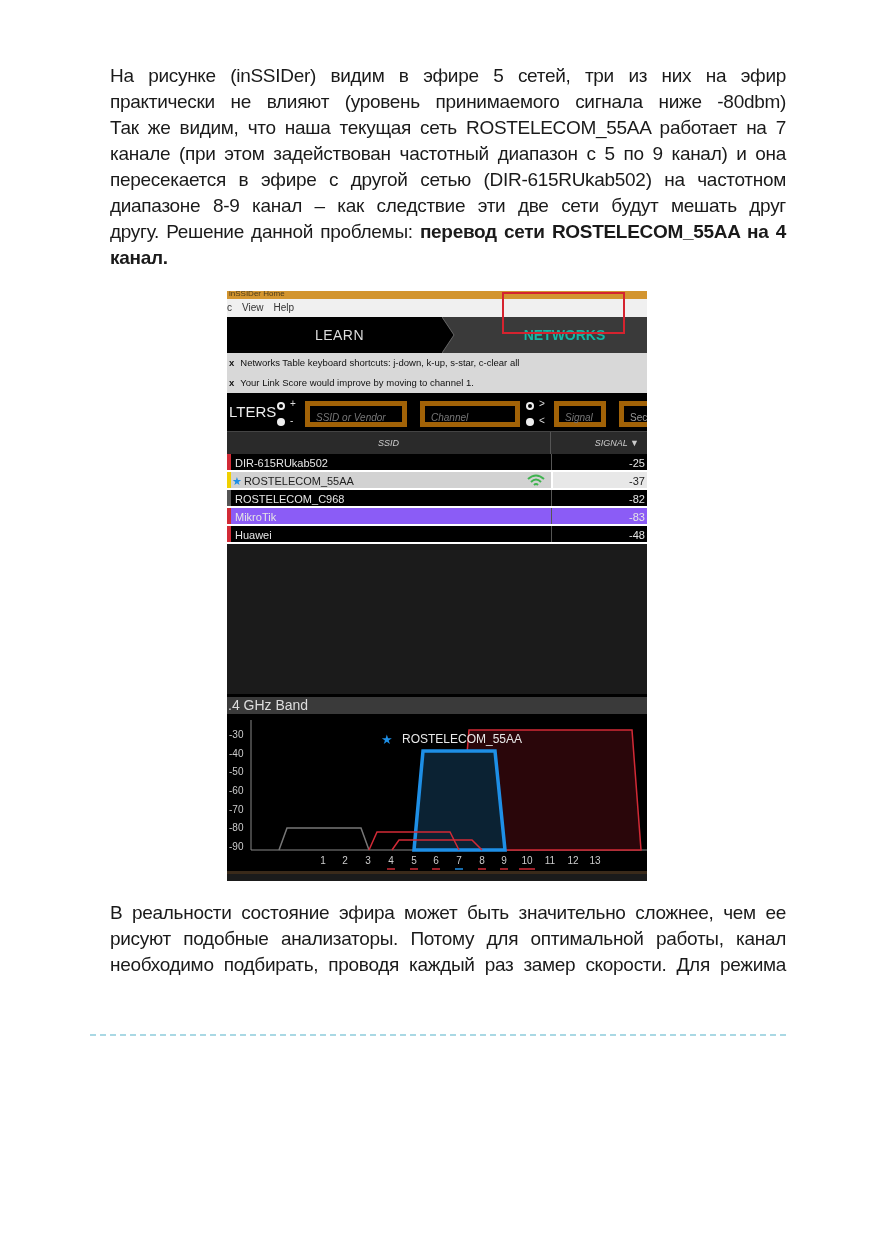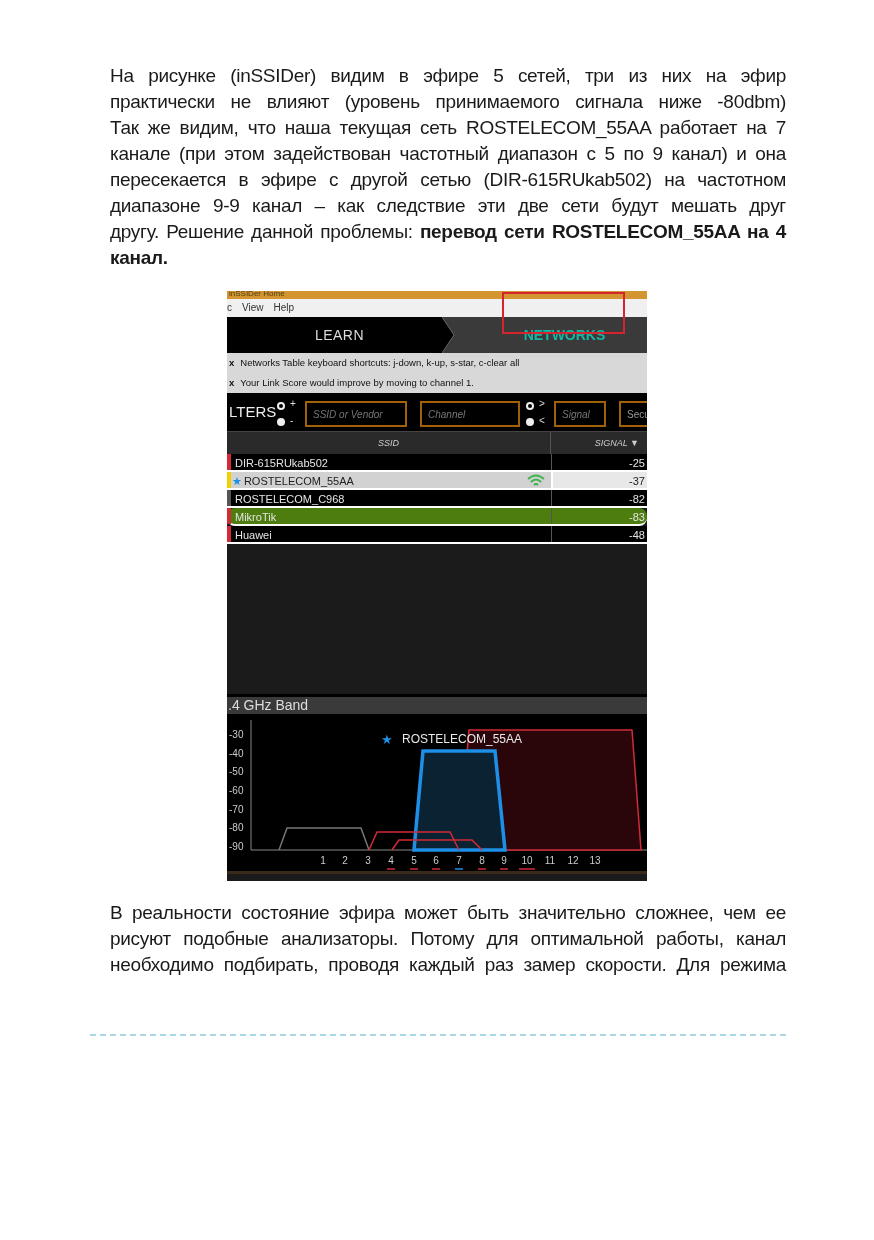--- a/index.html
+++ b/index.html
@@ -29,27 +29,27 @@
   .nav-networks { position: absolute; left: 275px; top: 0; width: 125px; height: 36px; color: #14b8a6; font-weight: bold;
                   font-size: 14px; line-height: 36px; text-align: center; }
   .nav-highlight { position: absolute; left: 275px; top: 1px; width: 123px; height: 42px; border: 2px solid #d5232f; z-index: 2; }
   .notice { height: 20px; background: #d8d8d8; color: #111; font-size: 9.5px; line-height: 20px; padding-left: 2px; white-space: nowrap; overflow: hidden; }
   .notice .x { font-weight: bold; margin-right: 6px; }
   .filters { height: 38px; background: #000; position: relative; color: #eee; }
   .filters .label { position: absolute; left: 2px; top: 10px; font-size: 15px; }
   .radio { position: absolute; width: 8px; height: 8px; border-radius: 50%; background: #eee; }
   .radio.sel::after { content: ""; position: absolute; left: 2px; top: 2px; width: 4px; height: 4px; border-radius: 50%; background: #000; }
   .sym { position: absolute; font-size: 10px; color: #ddd; }
-  .finput { position: absolute; top: 8px; height: 26px; border: 2px solid #a16207; background: #000; color: #777; font-style: italic;
+  .finput { position: absolute; top: 8px; height: 26px; border: 5px solid #a16207; background: #000; color: #777; font-style: italic;
             font-size: 10px; line-height: 24px; padding-left: 6px; }
   .thead { height: 23px; background: #2a2a2a; border-top: 1px solid #444; position: relative; font-size: 9px; color: #ccc; font-style: italic; }
   .thead .ssid-h { position: absolute; left: 0; width: 324px; text-align: center; line-height: 23px; border-right: 1px solid #555; }
   .thead .sig-h { position: absolute; left: 325px; width: 95px; text-align: right; padding-right: 8px; line-height: 23px; }
   .row { height: 18px; position: relative; font-size: 11px; line-height: 18px; color: #e5e5e5; background: #000; border-bottom: 2px solid #ffffff; }
-  .row.alt { background: #4d7c0f; border-radius: 8px; }
+  .row.alt { background: #8b5cf6; }
   .row.sel { background: #d2d2d2; color: #222; }
   .row .bar { position: absolute; left: 0; top: 0; width: 4px; height: 100%; }
   .row .name { position: absolute; left: 8px; }
   .row .star { color: #1e8fe6; margin-right: 2px; }
   .row .val { position: absolute; right: 2px; }
   .row .sigcell { position: absolute; left: 324px; top: 0; width: 96px; height: 100%; border-left: 1px solid #555; }
   .row.sel .sigcell { background: #e8e8e8; border-left: 2px solid #fff; }
   .wifi { position: absolute; left: 300px; top: 2px; }
   .empty { height: 150px; background: #1b1b1b; }
   .band { height: 20px; background: #3a3a3a; border-top: 3px solid #000; color: #ddd; font-size: 14px; line-height: 17px; padding-left: 1px; }
@@ -59,21 +59,21 @@
 </style>
 </head>
 <body>
 
 <div class="para" id="p1">
   <span class="line">На рисунке (inSSIDer) видим в эфире 5 сетей, три из них на эфир</span>
   <span class="line">практически не влияют (уровень принимаемого сигнала ниже -80dbm)</span>
   <span class="line">Так же видим, что наша текущая сеть ROSTELECOM_55AA работает на 7</span>
   <span class="line">канале (при этом задействован частотный диапазон с 5 по 9 канал) и она</span>
   <span class="line">пересекается в эфире с другой сетью (DIR-615RUkab502) на частотном</span>
-  <span class="line">диапазоне 9-9 канал – как следствие эти две сети будут мешать друг</span>
+  <span class="line">диапазоне 8-9 канал – как следствие эти две сети будут мешать друг</span>
   <span class="line"><span>другу. Решение данной проблемы: </span><b>перевод сети ROSTELECOM_55AA на 4</b></span>
   <span class="line last"><b>канал.</b></span>
 </div>
 
 <div class="app">
   <div class="titlebar">inSSIDer Home</div>
   <div class="menubar">
     <span>c</span>
     <span>View</span>
     <span>Help</span>

